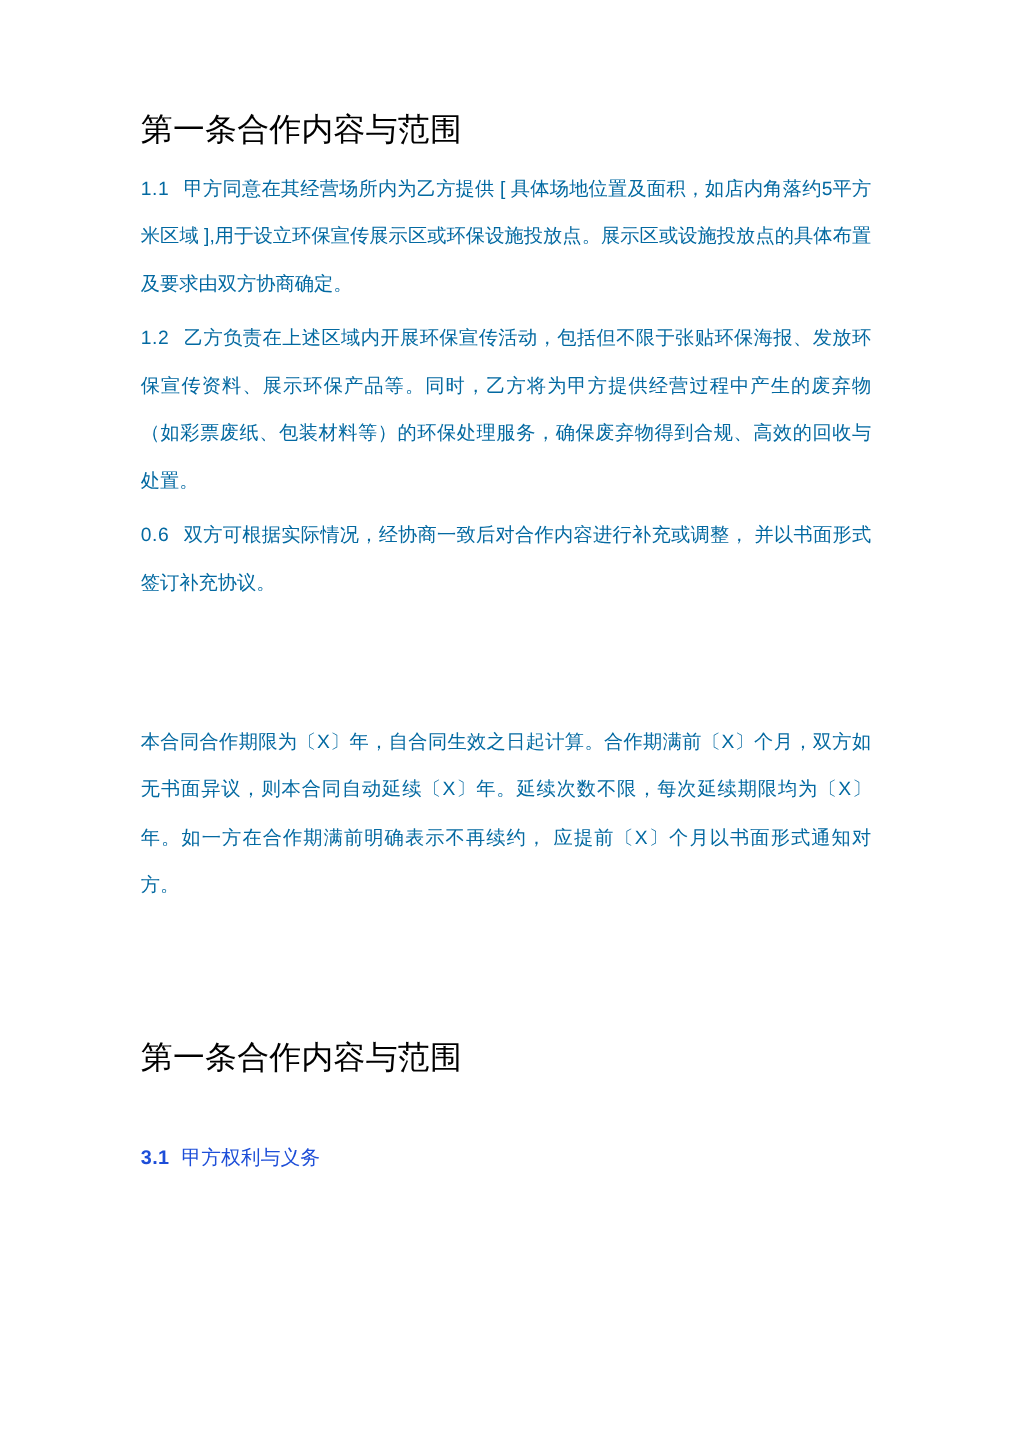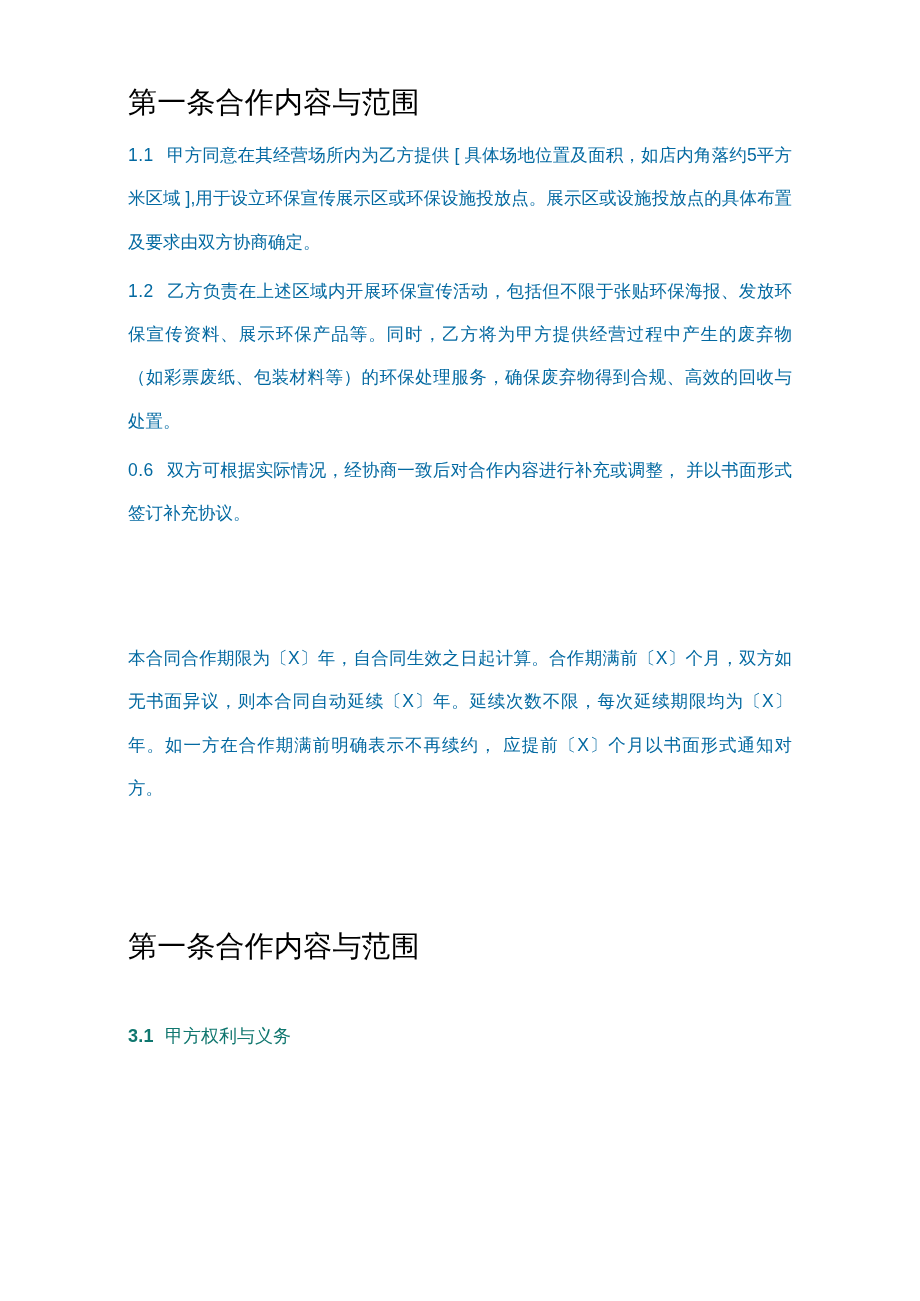--- a/index.html
+++ b/index.html
@@ -20,21 +20,21 @@
     position: relative;
     width: 920px;
     height: 1301px;
     background: #ffffff;
     box-sizing: border-box;
   }
 
   .content {
     position: absolute;
     left: 128px;
-    top: 0;
+    top: 16px;
     width: 664px;
   }
 
   
   .h1 {
     font-size: 29px;
     font-weight: 400;
     line-height: 1.25;
     letter-spacing: 0.2px;
     color: #000;
@@ -64,21 +64,21 @@
 
   .p-gap-sm { height: 6px; }
   .p-gap-md { height: 14px; }
 
   
   .h3 {
     font-size: 18px;
     line-height: 1.6;
     font-weight: 400;
     margin: 0;
-    color: #0f766e;
+    color: #1d4ed8;
     white-space: nowrap;
   }
   .h3 .num {
     font-weight: 700;
     letter-spacing: 0.3px;
   }
   .h3 .gap {
     display: inline-block;
     width: 11px;
   }

